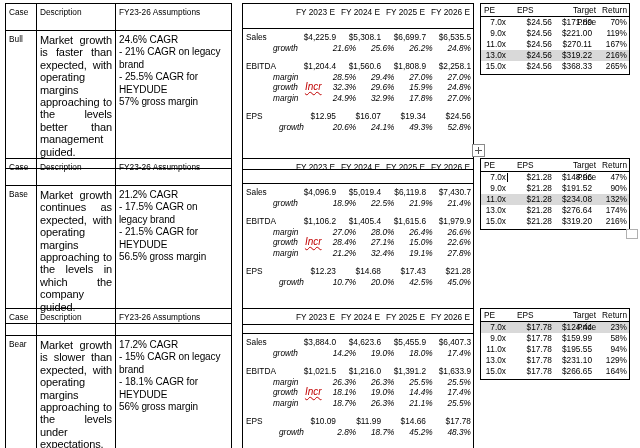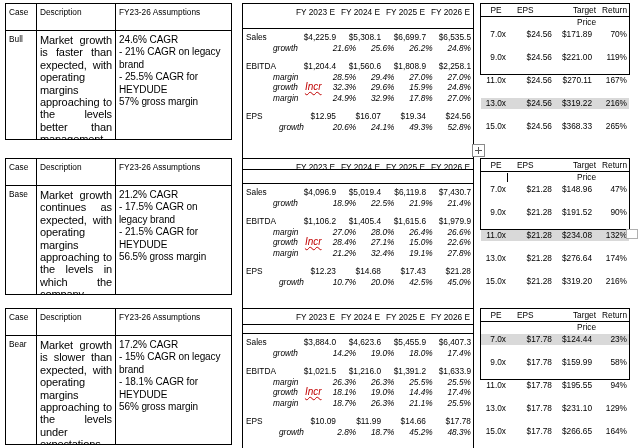--- a/index.html
+++ b/index.html
@@ -1,21 +1,21 @@
 <!DOCTYPE html>
 <html><head>
 <meta charset="utf-8">
 <style>
   html,body{margin:0;padding:0;background:#fff;}
   .canvas{position:relative;width:640px;height:448px;background:#fff;overflow:hidden;
           font-family:"Liberation Sans",sans-serif;color:#000;font-size:8.3px;}
   .blk{position:absolute;left:0;width:640px;height:137px;}
 
   
-  .lt{position:absolute;left:5px;top:0;width:227px;height:137px;border:1px solid #000;
+  .lt{position:absolute;left:5px;top:0;width:227px;height:166px;border:1px solid #000;
       display:grid;grid-template-columns:31px 79px 1fr;grid-template-rows:27px 1fr;box-sizing:border-box;}
   .lt>div{border-right:1px solid #000;border-bottom:1px solid #000;padding:3px 3px 2px 3px;box-sizing:border-box;overflow:hidden;}
   .lt>div:nth-child(3n){border-right:none;}
   .lt>div:nth-child(n+4){border-bottom:none;}
   .desc{text-align:justify;line-height:12.4px;font-size:11px;letter-spacing:-0.1px;}
   .assump{white-space:pre-line;line-height:12.4px;font-size:10px;letter-spacing:-0.1px;}
 
   
   .mt{position:absolute;left:242px;top:0;width:232px;height:167px;border:1.5px solid #000;box-sizing:border-box;}
   .mt-h{display:grid;grid-template-columns:50px 1fr 1fr 1fr 1fr;height:25px;border-bottom:1px solid #000;
@@ -28,25 +28,25 @@
   .mt-r .v{text-align:right;padding-right:2px;}
   .it{font-style:italic;margin-left:27px;}
   .sp{height:7.5px;}
   .incr{color:#c00000;font-style:italic;font-size:10px;margin-left:7px;
         text-decoration-line:underline;text-decoration-style:wavy;text-decoration-color:#c00000;}
 
   
   .pt{position:absolute;left:480px;top:0;width:150px;height:72px;border:1.5px solid #000;box-sizing:border-box;}
   .pt-h{display:grid;grid-template-columns:27px 46px 43px 1fr;height:13px;line-height:12px;
         border-bottom:1px solid #000;box-sizing:border-box;}
-  .pt-h .h1{padding-left:3px;text-align:center;}
+  .pt-h .h1{padding-left:3px;}
   .pt-h .h2{padding-left:9px;}
   .pt-h .h3{text-align:right;padding-right:1px;}
   .pt-h .h4{text-align:right;padding-right:2px;}
-  .pt-r{display:grid;grid-template-columns:27px 46px 43px 1fr;height:10.9px;line-height:10.9px;margin-top:12px;}
+  .pt-r{display:grid;grid-template-columns:27px 46px 43px 1fr;height:10.9px;line-height:10.9px;}
   .pt-r span{text-align:right;}
   .pt-r .pv{padding-right:2px;}
   .pt-r .ev{padding-right:2px;}
   .pt-r .tv{padding-right:5px;}
   .pt-r .rv{padding-right:2px;}
   .hl{background:#d9d9d9;}
 
   
   .mvh{position:absolute;left:472px;top:144px;width:13px;height:13px;border:1px solid #8a8a8a;
        background:#fff;box-sizing:border-box;}

